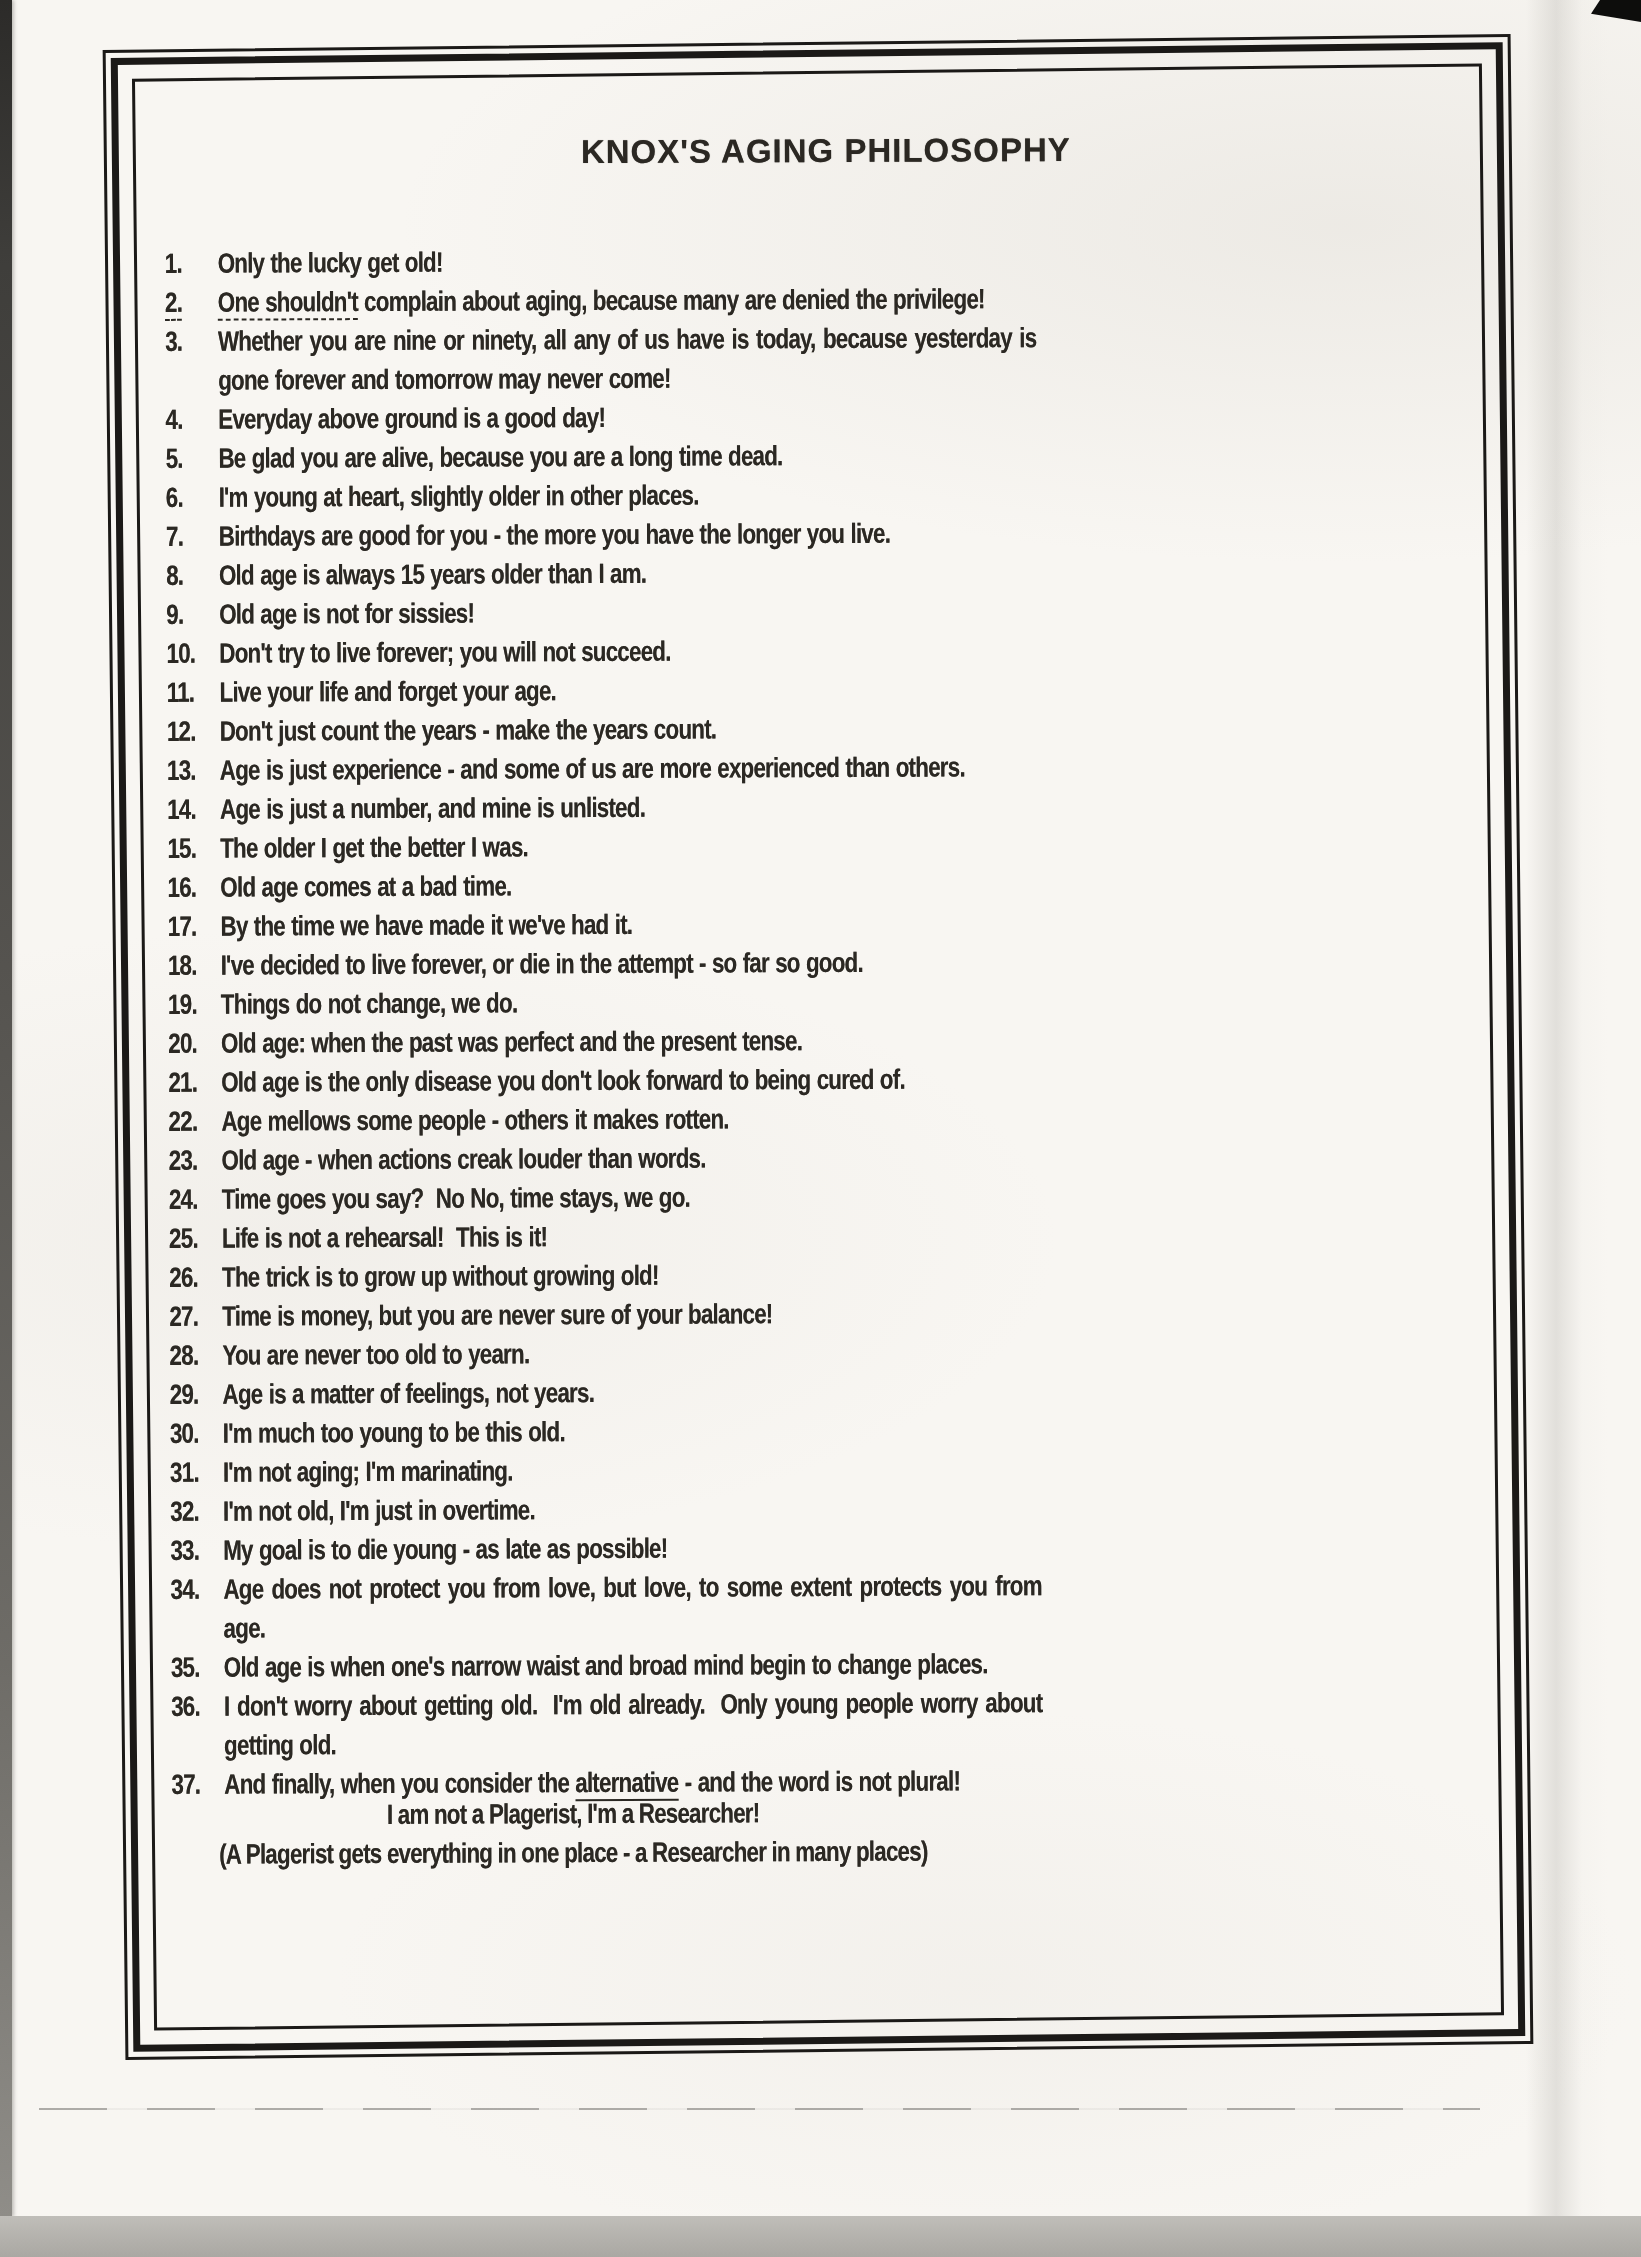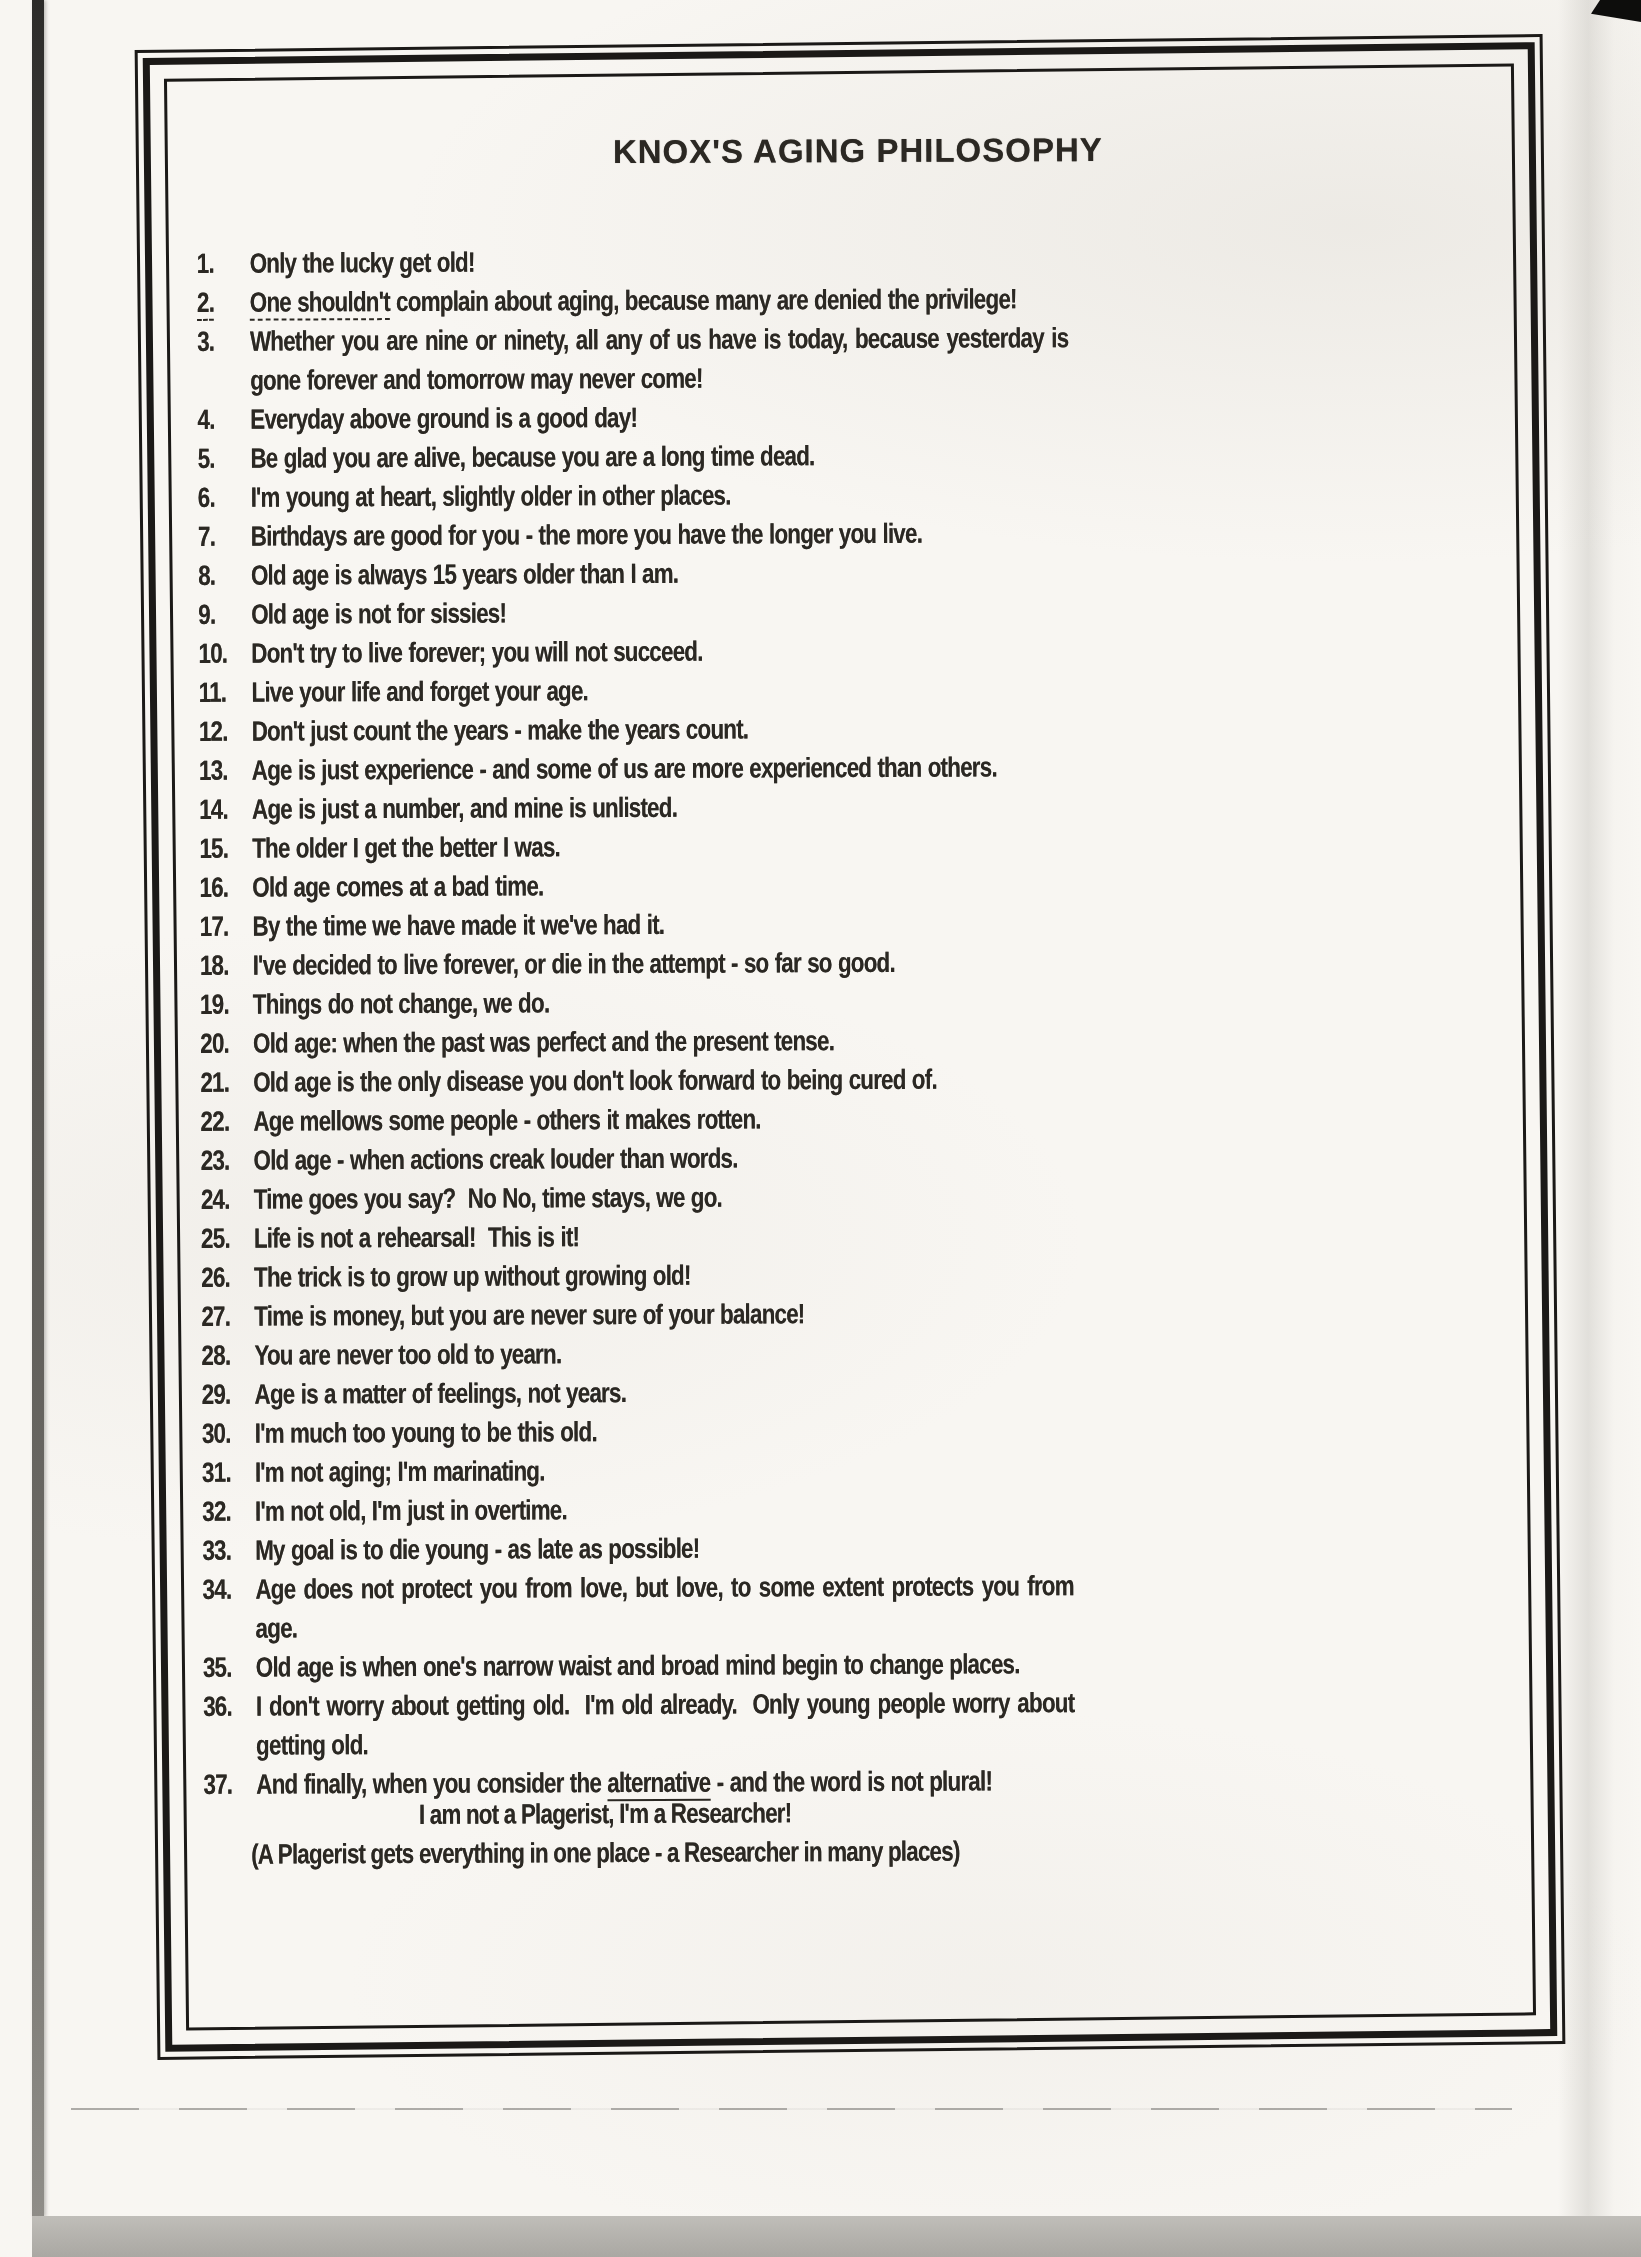--- a/index.html
+++ b/index.html
@@ -14,21 +14,20 @@
     background-color:var(--paper);
   }
   
   .paper{
     position:absolute;inset:0;
     background-image:
       radial-gradient(1352px 483px at 82% 10%, rgba(213,209,201,.32), transparent 70%),
       radial-gradient(1062px 434px at 18% 55%, rgba(221,217,210,.25), transparent 72%),
       radial-gradient(869px 367px at 60% 88%, rgba(224,220,213,.22), transparent 75%),
       linear-gradient(90deg, rgba(206,203,196,.0) 1526px, rgba(173,171,165,.30) 1556px, rgba(228,226,220,.12) 1582px, rgba(0,0,0,0) 1608px);
-    margin-left: 32px;
   }
   
   .edge-left{
     position:absolute;left:0;top:0;width:11.6px;height:2217px;
     background:linear-gradient(180deg,#2c2b29 0%,#3f3e3b 12%,#565450 45%,#6e6c67 75%,#8f8d88 100%);
     box-shadow:1.9px 0 3.9px rgba(120,118,112,.45);
   }
   .mark-tr{
     position:absolute;top:0;right:0;width:50px;height:22px;background:#0d0d0c;
     clip-path:polygon(18% 0,100% 0,100% 100%,0 62%);

